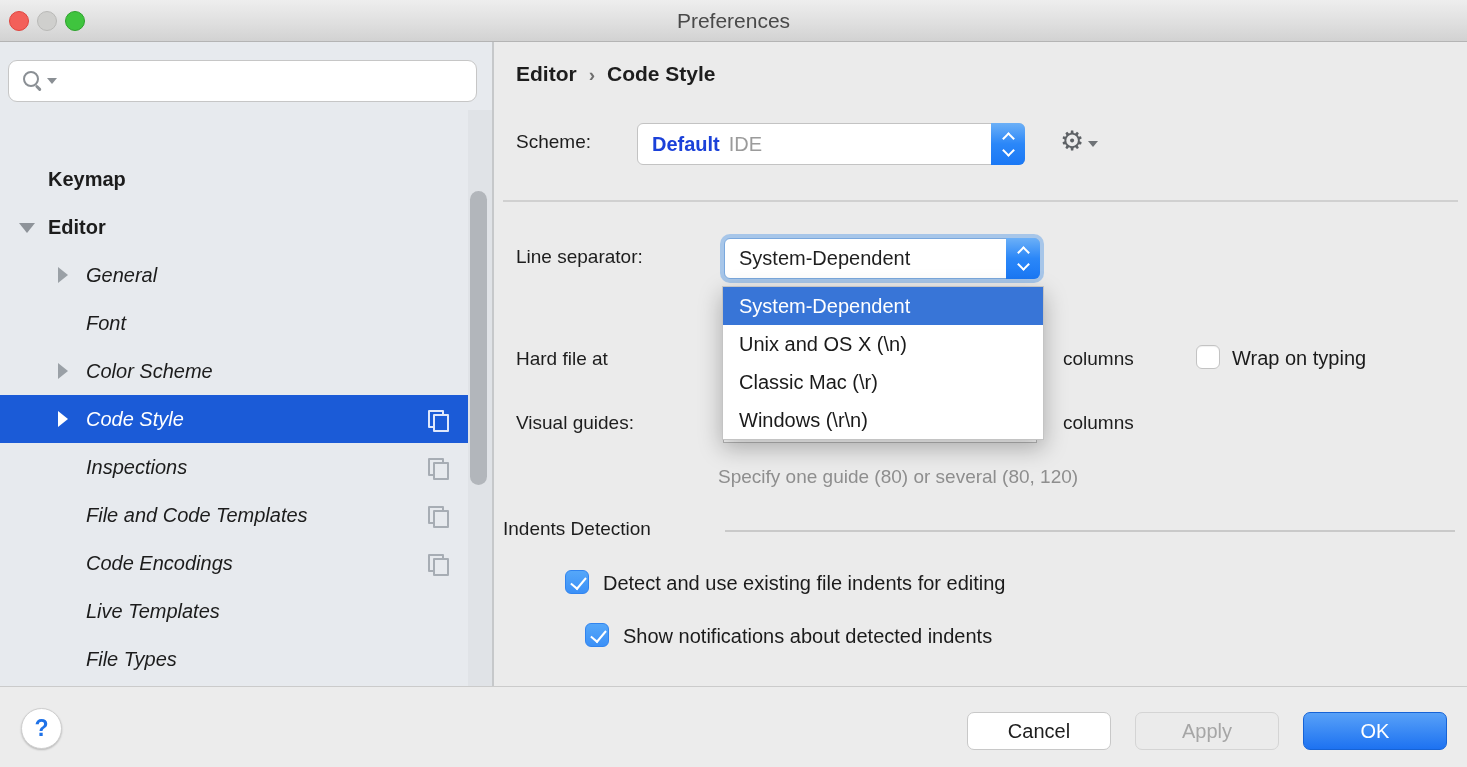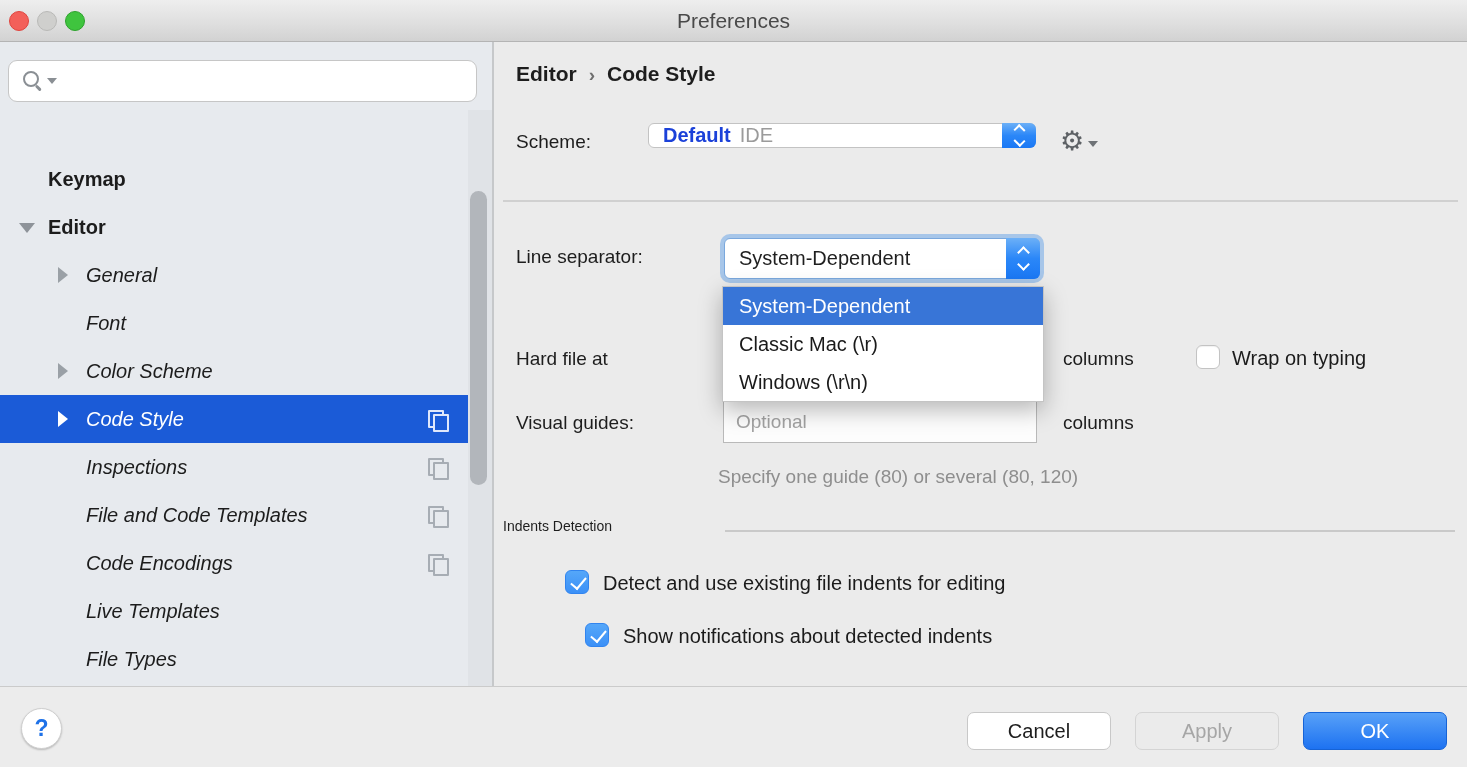--- a/index.html
+++ b/index.html
@@ -147,21 +147,21 @@
     position:absolute; width:24px; height:24px; border-radius:6px;
   }
   .cb.off { background:#ffffff; border:1px solid #c3c3c3; box-shadow:inset 0 1px 1px rgba(0,0,0,.06); }
   .cb.on  { background:linear-gradient(180deg,#55a7f9,#3b90f7); border:1px solid #3184ef; }
   .cb.on::after {
     content:""; position:absolute; left:8px; top:3px; width:7px; height:13px;
     border-right:2.6px solid #fff; border-bottom:2.6px solid #fff; transform:rotate(40deg);
   }
   .cb-label { position:absolute; font-size:20px; color:#1b1b1b; }
   .hint { position:absolute; font-size:19px; color:#8e8e8e; }
-  .section-title { position:absolute; font-size:14px; color:#1d1d1d; }
+  .section-title { position:absolute; font-size:19px; color:#1d1d1d; }
   .section-rule { position:absolute; height:2px; background:#c9c9c9; }
   
   .footer {
     position:absolute; left:0; top:686px; width:1467px; height:81px;
     background:#ececec; border-top:1px solid #cbcbcb;
   }
   .help-btn {
     position:absolute; left:21px; top:21px; width:41px; height:41px; border-radius:50%;
     background:#ffffff; border:1px solid #cfcfcf; box-shadow:0 1px 2px rgba(0,0,0,.22);
     font-size:23px; font-weight:bold; color:#1f72e8; text-align:center; line-height:39px;
@@ -248,21 +248,21 @@
   </div>
   <div class="side-divider"></div>
 
   <div class="main">
 
     <div class="breadcrumb">
       <span>Editor</span><span class="sep">›</span><span>Code Style</span>
     </div>
 
     <div class="row-label" style="left:22px; top:89px">Scheme:</div>
-    <div class="combo" style="left:154px; top:81px; width:388px; height:25px">
+    <div class="combo" style="left:143px; top:81px; width:388px; height:42px">
       <span class="val">
         <span class="scheme-primary">Default</span><span class="scheme-secondary">IDE</span>
       </span>
       <span class="stepper">
         <span class="chev up"></span>
           <span class="chev down"></span>
       </span>
     </div>
     <div class="gear-btn">
       <span class="gear">⚙</span>
@@ -293,20 +293,21 @@
     <div class="section-rule" style="left:231px; top:488px; width:730px"></div>
 
     <span class="cb on" style="left:71px; top:528px"></span>
     <div class="cb-label" style="left:109px; top:530px">Detect and use existing file indents for editing</div>
 
     <span class="cb on" style="left:91px; top:581px"></span>
     <div class="cb-label" style="left:129px; top:583px">Show notifications about detected indents</div>
 
     <div class="popup">
       <div class="opt sel">System-Dependent</div>
+      <div class="opt">Unix and OS X (\n)</div>
       <div class="opt">Classic Mac (\r)</div>
       <div class="opt">Windows (\r\n)</div>
     </div>
   </div>
 
   <div class="footer">
     <div class="help-btn">
       <span>?</span>
     </div>
     <div class="btn btn-apply">Apply</div>

